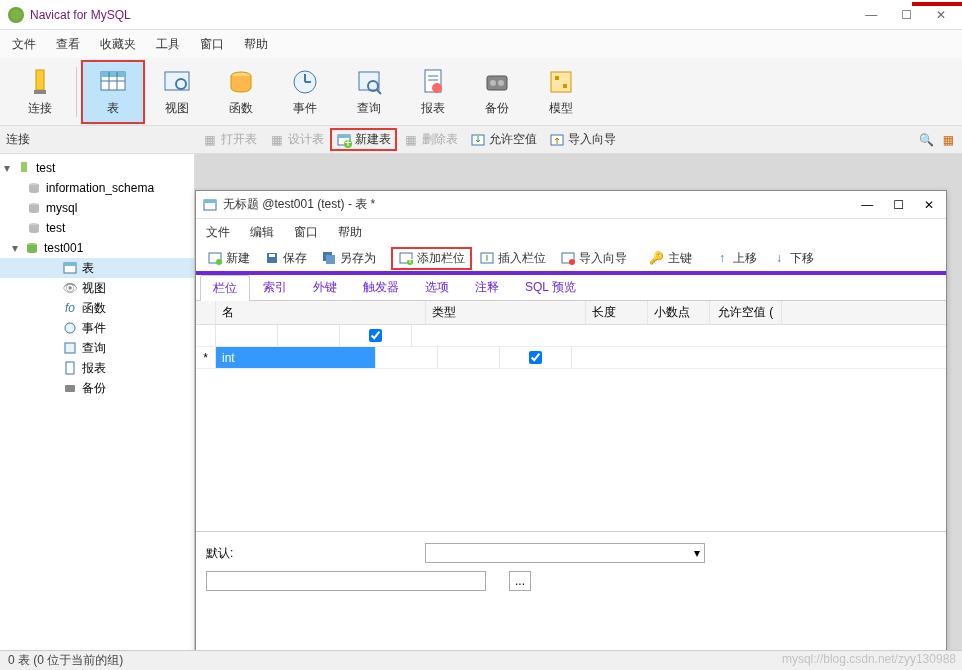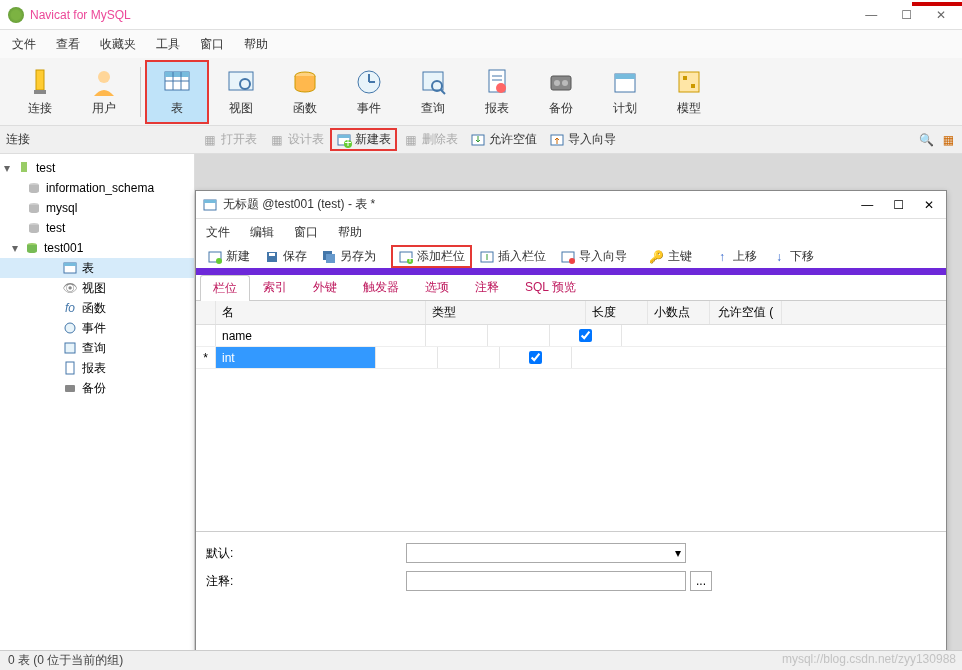--- a/index.html
+++ b/index.html
@@ -1,19 +1,19 @@
 <!DOCTYPE html>
 <html><head>
 <meta charset="utf-8">
 <style>
 * { box-sizing: border-box; margin: 0; padding: 0; font-family: "Microsoft YaHei", "Segoe UI", sans-serif; font-size: 12px; }
 body { background: #fafafa; width: 962px; height: 670px; overflow: hidden; position: relative; }
 .titlebar { height: 30px; background: #fff; border-bottom: 1px solid #e0e0e0; display: flex; align-items: center; padding: 0 8px; }
 .titlebar-icon { width: 16px; height: 16px; background: radial-gradient(circle, #7cb342 40%, #558b2f 100%); border-radius: 50%; margin-right: 6px; }
-.titlebar-title { flex: 1; color: #ec4899; }
+.titlebar-title { flex: 1; color: #701a75; }
 .win-controls { display: flex; gap: 24px; margin-right: 8px; }
 .win-btn { color: #666; cursor: pointer; }
 .menubar { height: 28px; background: #fafafa; display: flex; align-items: center; padding: 0 12px; gap: 20px; color: #333; }
 .top-annot { position: absolute; top: 2px; right: -10px; width: 60px; height: 4px; background: #c00; }
 .toolbar-main { height: 68px; background: #f5f5f5; border-bottom: 1px solid #ddd; display: flex; align-items: center; padding: 0 8px; gap: 0; }
 .tool-item { display: flex; flex-direction: column; align-items: center; justify-content: center; width: 64px; height: 64px; cursor: pointer; }
 .tool-item.selected { background: #bfe3f9; border: 1px solid #7ec3e8; }
 .tool-icon { width: 32px; height: 32px; display: flex; align-items: center; justify-content: center; margin-bottom: 2px; }
 .tool-label { font-size: 12px; color: #333; }
 .red-box { outline: 2px solid #e53935; outline-offset: -2px; }
@@ -32,40 +32,40 @@
 .tree-row.indent1 { padding-left: 26px; }
 .tree-row.indent3 { padding-left: 62px; }
 .tree-row.selected { background: #d6ebfa; }
 .main-canvas { flex: 1; background: #d9d9d9; position: relative; }
 .child-window { position: absolute; left: 0; top: 36px; width: 752px; height: 492px; background: #fff; border: 1px solid #888; box-shadow: 0 2px 6px rgba(0,0,0,.2); }
 .child-title { height: 28px; background: #fff; border-bottom: 1px solid #e0e0e0; display: flex; align-items: center; padding: 0 6px; }
 .child-title-icon { width: 16px; height: 16px; margin-right: 5px; display: inline-flex; align-items: center; justify-content: center; }
 .child-title-text { flex: 1; color: #333; }
 .child-controls { display: flex; gap: 20px; margin-right: 6px; }
 .child-menubar { height: 26px; display: flex; align-items: center; gap: 20px; padding: 0 10px; color: #333; }
-.child-toolbar { height: 30px; border-bottom: 7px solid #6d28d9; display: flex; align-items: center; padding: 0 4px; gap: 0; }
+.child-toolbar { height: 30px; border-bottom: 4px solid #6d28d9; display: flex; align-items: center; padding: 0 4px; gap: 0; }
 .ct-item { display: flex; align-items: center; gap: 3px; padding: 3px 7px; cursor: pointer; color: #333; }
 .ct-icon { width: 16px; height: 16px; display: inline-flex; align-items: center; justify-content: center; }
 .tabstrip { height: 26px; border-bottom: 1px solid #ccc; display: flex; align-items: flex-end; padding-left: 4px; }
-.tab { padding: 4px 12px; border: 1px solid transparent; border-bottom: none; cursor: pointer; color: #be185d; }
+.tab { padding: 4px 12px; border: 1px solid transparent; border-bottom: none; cursor: pointer; color: #6d28d9; }
 .tab.active { background: #fff; border-color: #ccc; border-radius: 3px 3px 0 0; position: relative; top: 1px; }
 .grid-area { height: 230px; overflow: auto; }
 .grid-header { display: flex; height: 24px; background: #f5f5f5; border-bottom: 1px solid #ddd; }
 .grid-header div, .grid-row div { border-right: 1px solid #e5e5e5; padding: 3px 6px; display: flex; align-items: center; }
 .col-marker { width: 20px; justify-content: center; }
 .col-name { width: 210px; }
 .col-type { width: 160px; }
 .col-len { width: 62px; }
 .col-dec { width: 62px; }
 .col-null { width: 72px; justify-content: center; }
 .grid-row { display: flex; height: 22px; border-bottom: 1px solid #eee; }
 .cell-selected { background: #3399ff; color: #fff; }
 .checkbox-cell { display: flex; justify-content: center; }
 .form-area { border-top: 1px solid #ccc; padding: 8px 10px; background: #fff; }
-.form-row { display: flex; align-items: center; height: 26px; margin-bottom: 2px; }
+.form-row { display: flex; align-items: center; height: 26px; margin-bottom: 2px; gap: 19px; }
 .form-label { width: 200px; }
 .form-select { width: 280px; height: 20px; border: 1px solid #aaa; background: #fff; display: flex; align-items: center; justify-content: flex-end; padding-right: 4px; }
 .form-input { width: 280px; height: 20px; border: 1px solid #aaa; }
 .dots-btn { width: 22px; height: 20px; border: 1px solid #aaa; margin-left: 4px; display: flex; align-items: center; justify-content: center; }
 .statusbar { height: 20px; background: #f0f0f0; border-top: 1px solid #ccc; display: flex; align-items: center; padding: 0 8px; font-size: 12px; color: #444; position: absolute; bottom: 0; left: 0; right: 0; }
 .watermark { position: absolute; bottom: 4px; right: 6px; color: rgba(150,150,150,.5); font-size: 12px; }
 svg { display: block; }
 </style>
 </head>
 <body>
@@ -93,29 +93,20 @@
 <div class="toolbar-main">
   <div class="tool-item">
     <span class="tool-icon">
         <svg width="32" height="32">
           <rect x="12" y="4" width="8" height="20" fill="#fc3" stroke="#c90"></rect>
           <rect x="10" y="24" width="12" height="4" fill="#888"></rect>
         </svg>
       </span>
     <span class="tool-label">连接</span>
   </div>
-  <div class="tool-item">
-    <span class="tool-icon">
-        <svg width="32" height="32">
-          <circle cx="16" cy="11" r="6" fill="#ffd699"></circle>
-          <path d="M6 30 Q16 18 26 30 Z" fill="#ffb84d"></path>
-        </svg>
-      </span>
-    <span class="tool-label">用户</span>
-  </div>
   <div style="width:1px;background:#ccc;height:50px;margin:0 4px"></div>
   <div class="tool-item selected red-box">
     <span class="tool-icon">
         <svg width="32" height="32">
           <rect x="4" y="6" width="24" height="18" fill="#fff" stroke="#47a"></rect>
           <rect x="4" y="6" width="24" height="5" fill="#7bd"></rect>
           <line x1="12" y1="6" x2="12" y2="24" stroke="#47a"></line>
           <line x1="20" y1="6" x2="20" y2="24" stroke="#47a"></line>
           <line x1="4" y1="15" x2="28" y2="15" stroke="#47a"></line>
         </svg>
@@ -173,29 +164,20 @@
   </div>
   <div class="tool-item">
     <span class="tool-icon">
         <svg width="32" height="32">
           <rect x="6" y="10" width="20" height="14" rx="2" fill="#888" stroke="#555"></rect>
           <circle cx="12" cy="17" r="3" fill="#bbb"></circle>
           <circle cx="20" cy="17" r="3" fill="#bbb"></circle>
         </svg>
       </span>
     <span class="tool-label">备份</span>
-  </div>
-  <div class="tool-item">
-    <span class="tool-icon">
-        <svg width="32" height="32">
-          <rect x="6" y="8" width="20" height="18" fill="#fff" stroke="#47a"></rect>
-          <rect x="6" y="8" width="20" height="5" fill="#7bd"></rect>
-        </svg>
-      </span>
-    <span class="tool-label">计划</span>
   </div>
   <div class="tool-item">
     <span class="tool-icon">
         <svg width="32" height="32">
           <rect x="6" y="6" width="20" height="20" fill="#ffe6a6" stroke="#c90"></rect>
           <rect x="10" y="10" width="4" height="4" fill="#c90"></rect>
           <rect x="18" y="18" width="4" height="4" fill="#c90"></rect>
         </svg>
       </span>
     <span class="tool-label">模型</span>
@@ -460,21 +442,20 @@
         <div class="grid-header">
           <div class="col-marker"></div>
           <div class="col-name">名</div>
           <div class="col-type">类型</div>
           <div class="col-len">长度</div>
           <div class="col-dec">小数点</div>
           <div class="col-null">允许空值 (</div>
         </div>
         <div class="grid-row">
           <div class="col-marker"></div>
-          <div class="col-name">name</div>
           <div class="col-len"></div>
           <div class="col-dec"></div>
           <div class="col-null checkbox-cell">
               <input type="checkbox" checked="" style="">
             </div>
         </div>
         <div class="grid-row">
           <div class="col-marker">*</div>
           <div class="col-type cell-selected">int</div>
           <div class="col-len"></div>
@@ -485,21 +466,20 @@
         </div>
       </div>
       <div class="form-area">
         <div class="form-row">
           <span class="form-label">默认:</span>
           <div class="form-select">
               <span>▾</span>
             </div>
         </div>
         <div class="form-row">
-          <span class="form-label">注释:</span>
           <div class="form-input"></div>
           <div class="dots-btn">...</div>
         </div>
       </div>
     </div>
   </div>
 </div>
 
 <div class="statusbar">
   <span>0 表 (0 位于当前的组)</span>

